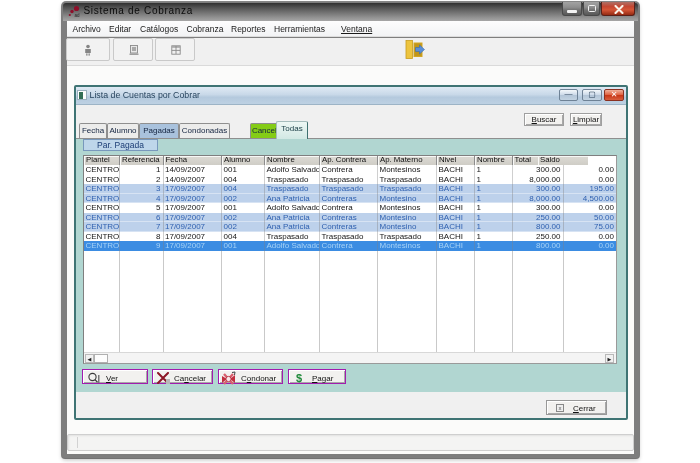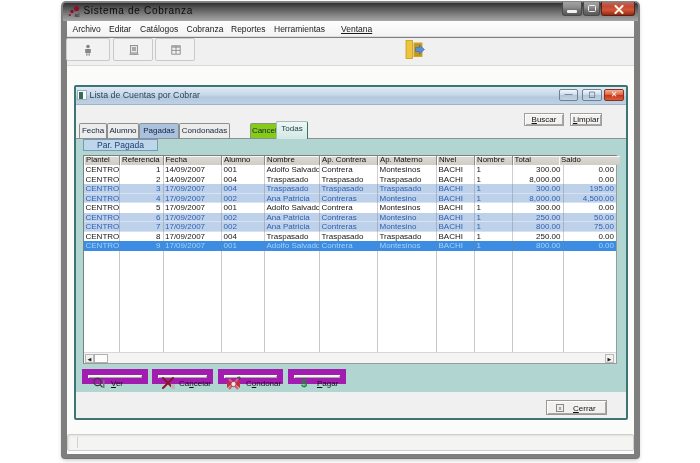--- a/index.html
+++ b/index.html
@@ -72,21 +72,21 @@
 .r0 { background:#ffffff; color:#161616; }
 .r1 { background:#bdd1eb; color:#3061b0; box-shadow:inset 0 -1px 0 rgba(255,255,255,.4); }
 .r2 { background:#3b8ce2; color:#a6d2f6; }
 .vline { position:absolute; width:1px; background:#c9c9c9; }
 
 #hscroll { left:0px; top:196px; width:532px; height:11px; background:#f4f4f4; border-top:1px solid #d8d8d8; }
 .sarr { position:absolute; top:1px; width:9px; height:9px; background:#f1f1f1; border:1px solid #b9b9b9; color:#222; font-size:5px; line-height:8px; text-align:center; }
 #sthumb { position:absolute; left:10px; top:1px; width:14px; height:9px; background:#fdfdfd; border:1px solid #b0b0b0; }
 
 
-.bigbtn { top:230px; height:15px; background:#f2f1ef; border:6px solid #a21caf; box-shadow:inset 1px 1px 0 #ffffff, inset -1px -1px 0 #a8a8a8;
+.bigbtn { top:230px; height:15px; background:#f2f1ef; border:1px solid #a21caf; box-shadow:inset 1px 1px 0 #ffffff, inset -1px -1px 0 #a8a8a8;
   font-size:8px; color:#111; }
 .bigbtn .lbl { position:absolute; top:4px; }
 #strip { left:0px; top:305px; width:550px; height:26px; background:#f0f0f0; }
 #bCerrar { left:470px; top:8px; width:61px; height:15px; background:#f2f1ef; border:1px solid #989898;
   box-shadow:inset 1px 1px 0 #ffffff, inset -1px -1px 0 #a8a8a8; font-size:8px; color:#111; }
 u { text-decoration-thickness:0.5px; text-underline-offset:1px; }
 </style>
 </head>
 <body>
 <div id="stage">
@@ -188,21 +188,21 @@
         <div class="hc" style="left:0px; width:36px;">Plantel</div>
         <div class="hc" style="left:36px; width:43.5px;">Referencia</div>
         <div class="hc" style="left:79.5px; width:58.5px;">Fecha</div>
         <div class="hc" style="left:138px; width:43px;">Alumno</div>
         <div class="hc" style="left:181px; width:55px;">Nombre</div>
         <div class="hc" style="left:236px; width:58px;">Ap. Contrera</div>
         <div class="hc" style="left:294px; width:59px;">Ap. Materno</div>
         <div class="hc" style="left:353px; width:38px;">Nivel</div>
         <div class="hc" style="left:391px; width:37.5px;">Nombre</div>
         <div class="hc" style="left:428.5px; width:51px;">Total</div>
-        <div class="hc" style="left:475px; width:61px; border-right:none;">Saldo</div>
+        <div class="hc" style="left:454px; width:50px; border-right:none;">Saldo</div>
         <div id="hscroll" class="abs">
           <span class="sarr" style="left:1px;">◀</span>
           <span id="sthumb"></span>
           <span class="sarr" style="left:521px;">▶</span>
         </div>
       <div class="row r0" style="top:9.00px; height:9.55px;">
             <div class="cell" style="left:0px; width:36px; line-height:9.55px;">CENTRO</div>
             <div class="cell num" style="left:36px; width:43.5px; line-height:9.55px;">1</div>
             <div class="cell" style="left:79.5px; width:58.5px; line-height:9.55px;">14/09/2007</div>
             <div class="cell" style="left:138px; width:43px; line-height:9.55px;">001</div>

